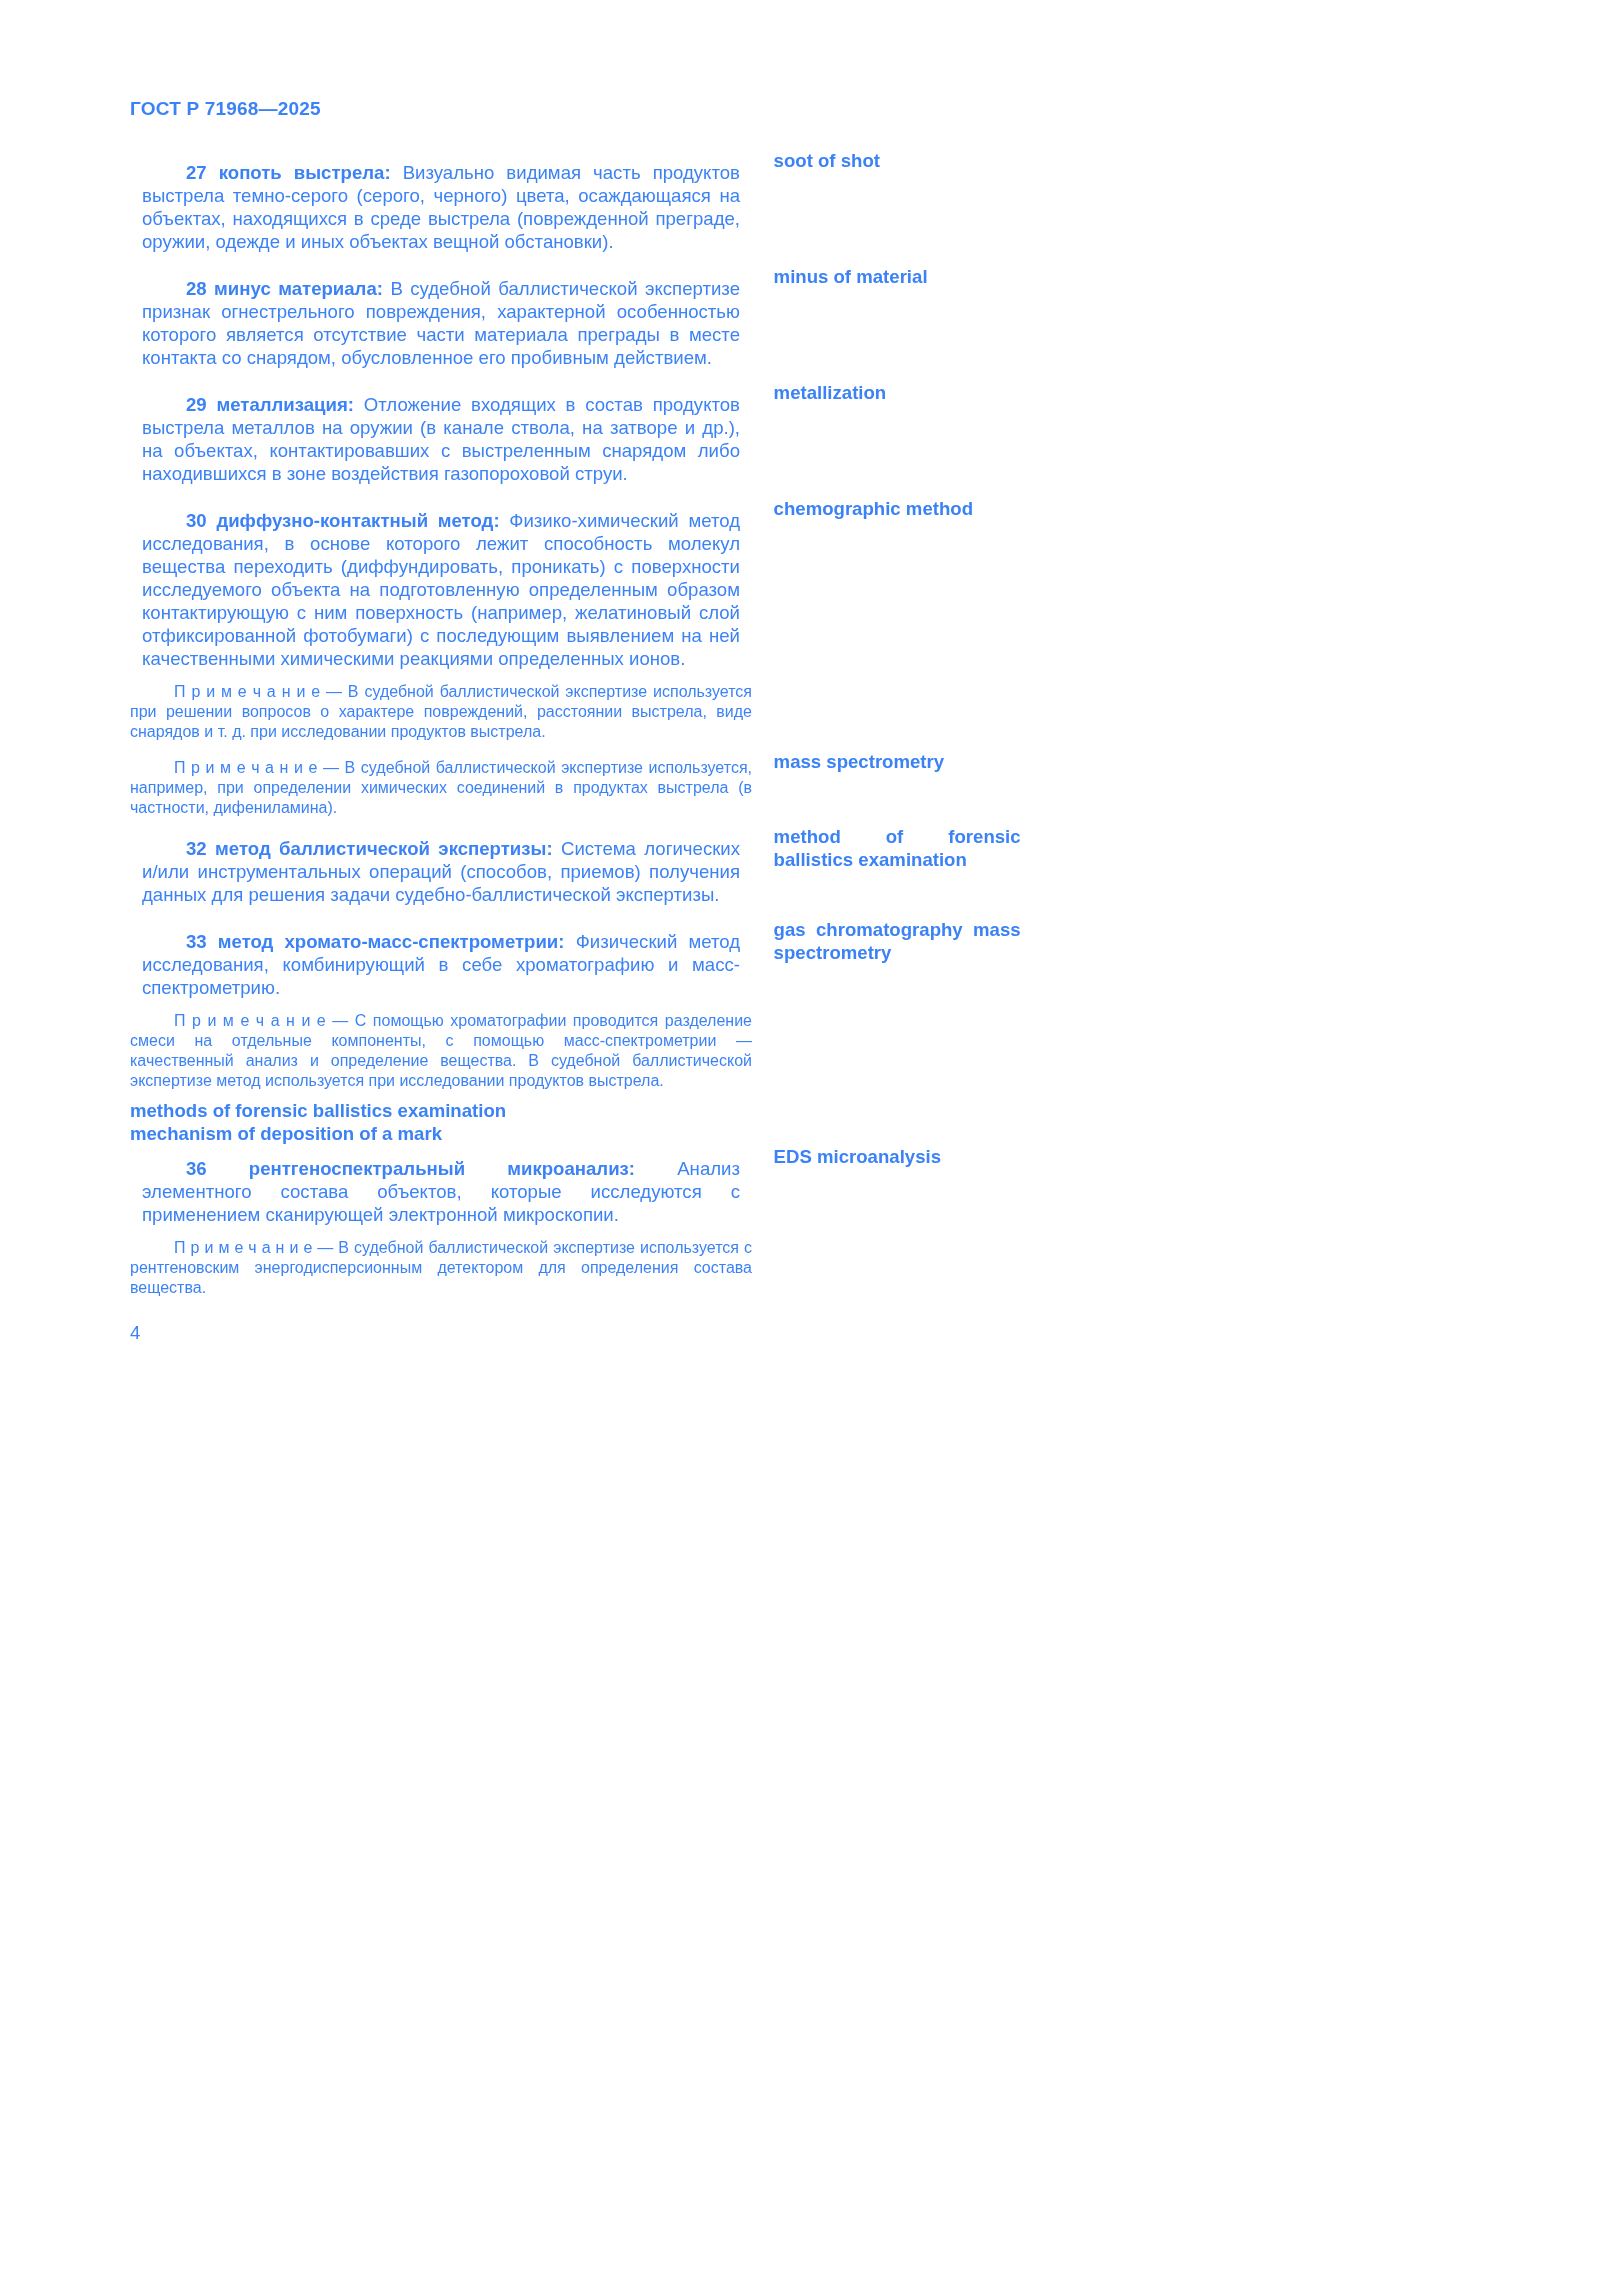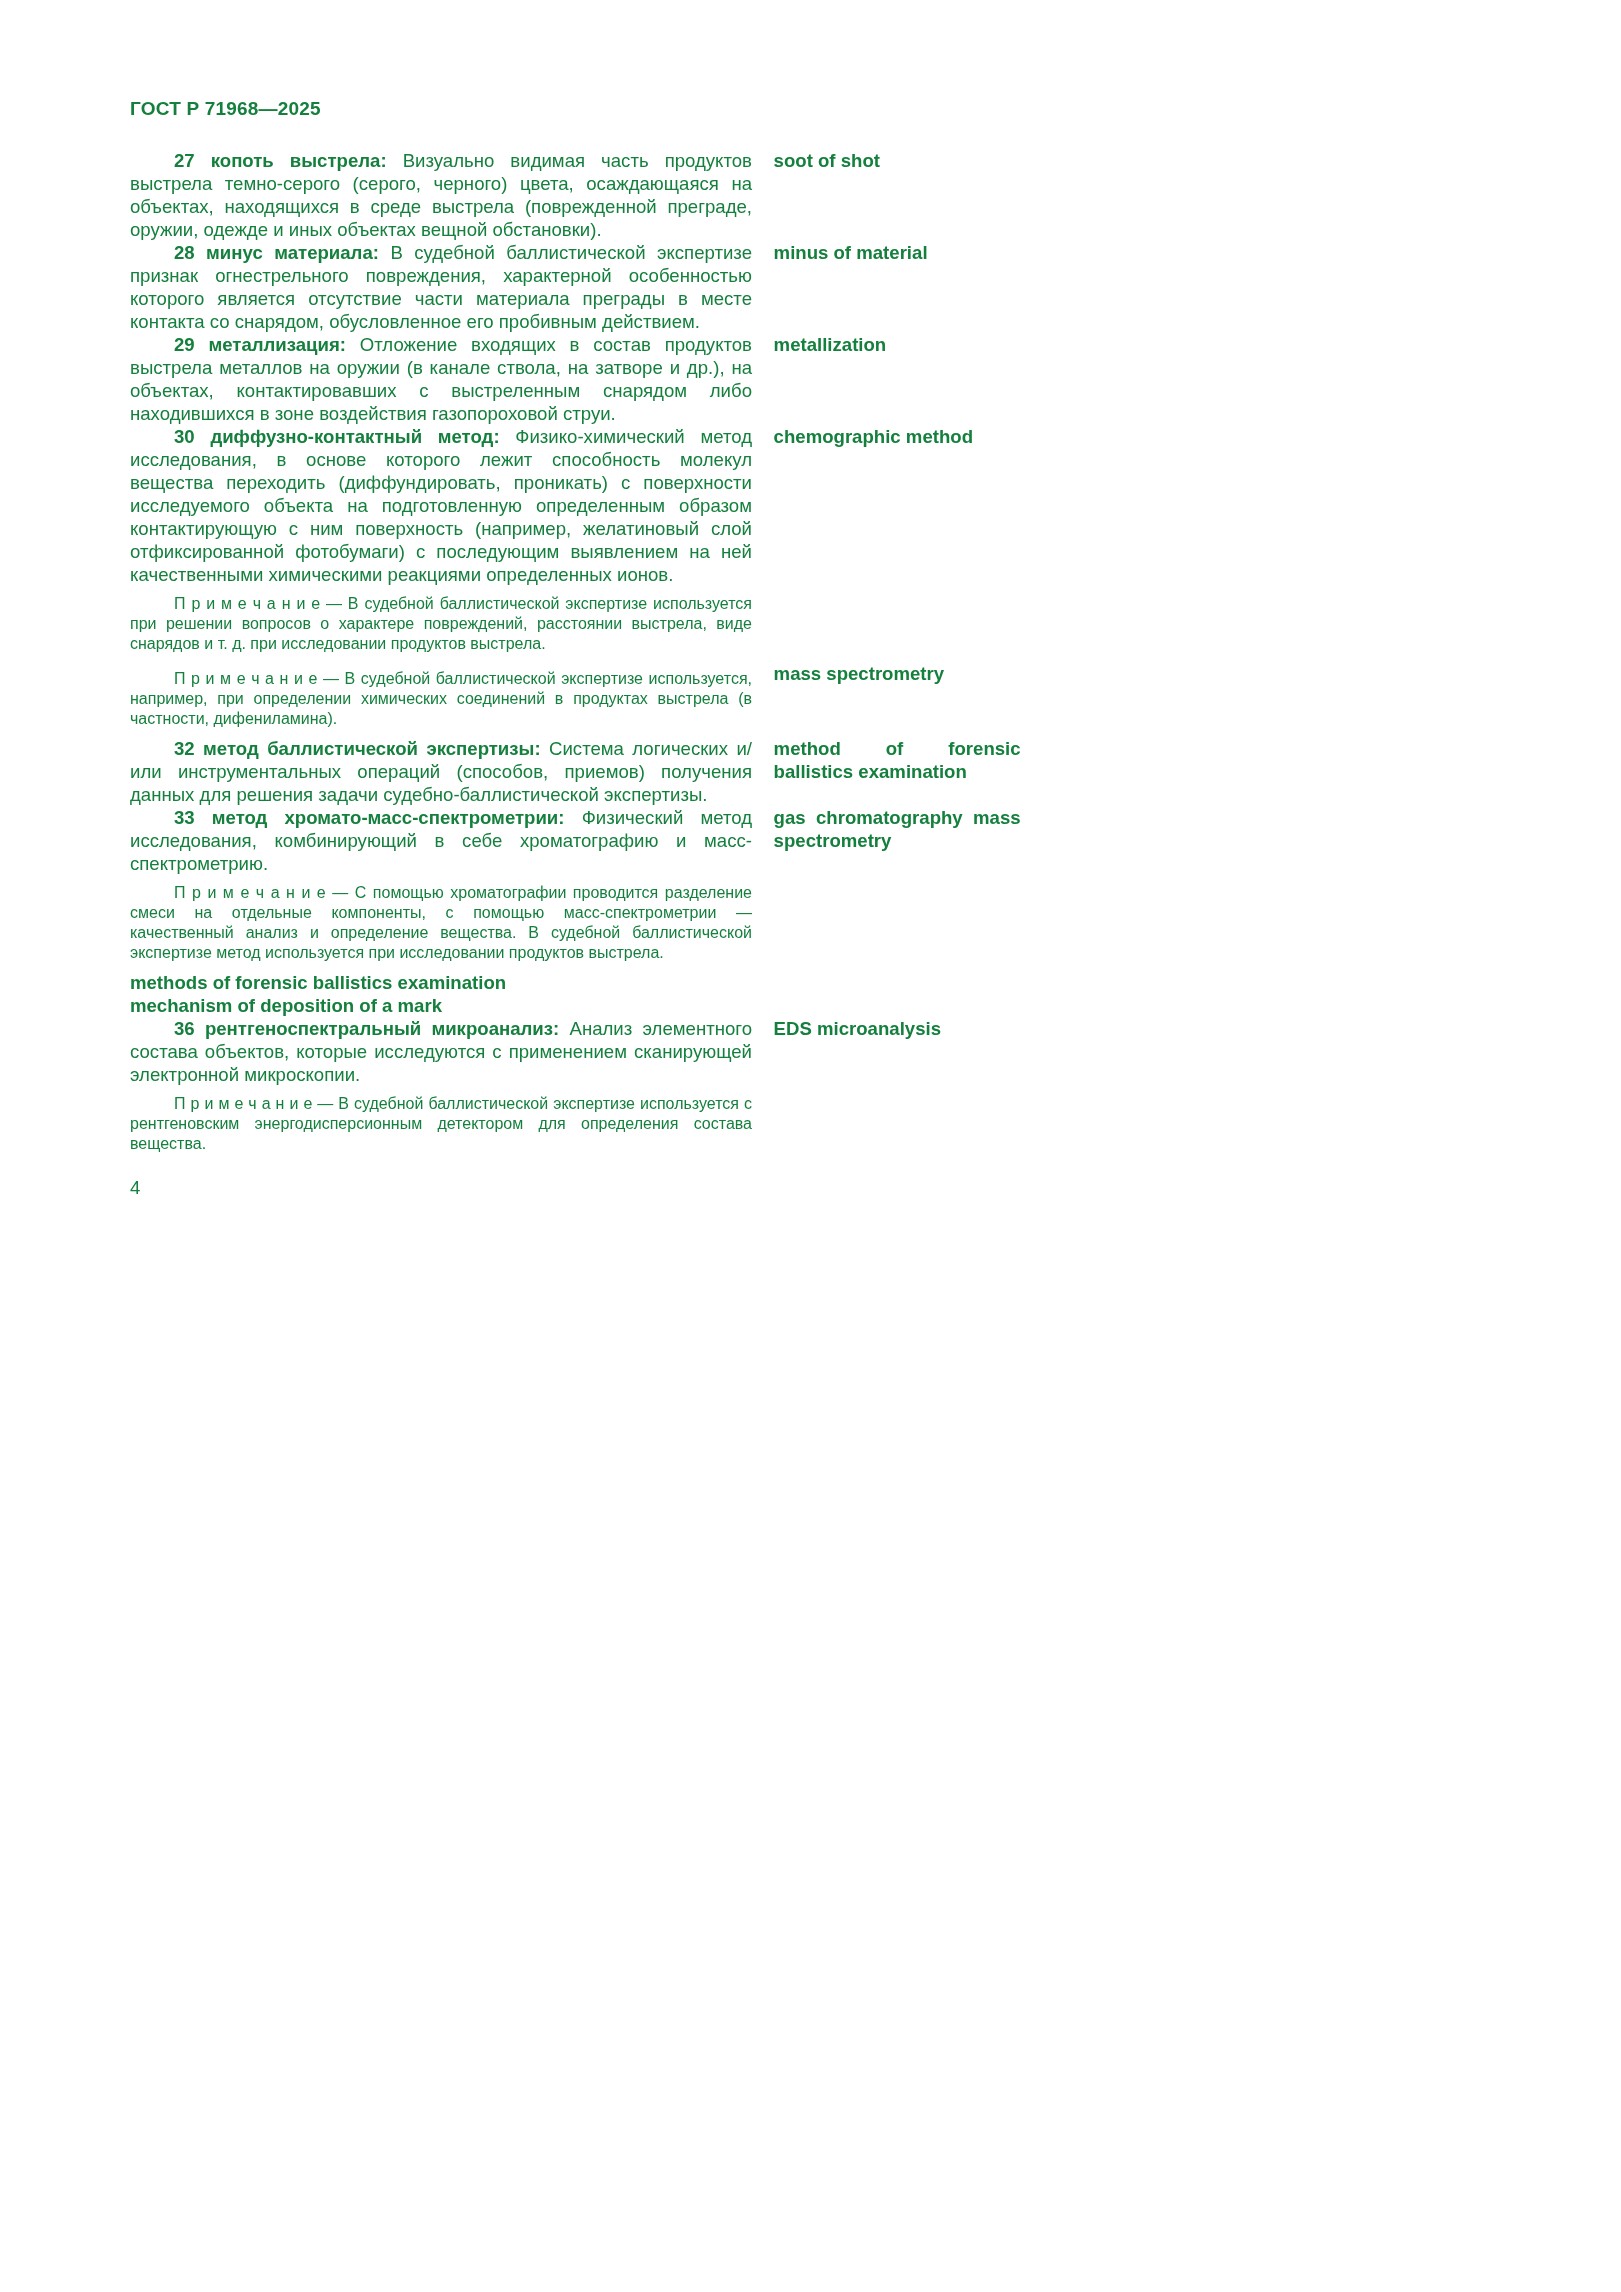--- a/index.html
+++ b/index.html
@@ -2,21 +2,21 @@
 <html lang="ru"><head>
 <meta charset="utf-8">
 <style>
   * { box-sizing: border-box; }
   html, body { margin: 0; padding: 0; background: #ffffff; }
   .page {
     position: relative;
     width: 1621px;
     height: 2151px;
     background: #ffffff;
-    color: #15803d;
+    color: #3b82f6;
     font-family: "Liberation Sans", "DejaVu Sans", sans-serif;
     overflow: hidden;
   }
   .header {
     position: absolute;
     left: 130px;
     top: 98px;
     font-size: 19px;
     font-weight: bold;
     letter-spacing: 0.2px;
@@ -27,21 +27,21 @@
     top: 149px;
     width: 891px;
   }
   .entry {
     display: grid;
     grid-template-columns: 622px 247px;
     column-gap: 21.6px;
     align-items: start;
   }
   .def {
-    margin: 0;
+    margin: 12px;
     font-size: 18.6px;
     line-height: 23px;
     text-align: justify;
     text-indent: 44px;
     hyphens: auto;
     overflow-wrap: break-word;
   }
   .def b { font-weight: bold; }
   .note {
     margin: 7.8px 0;

